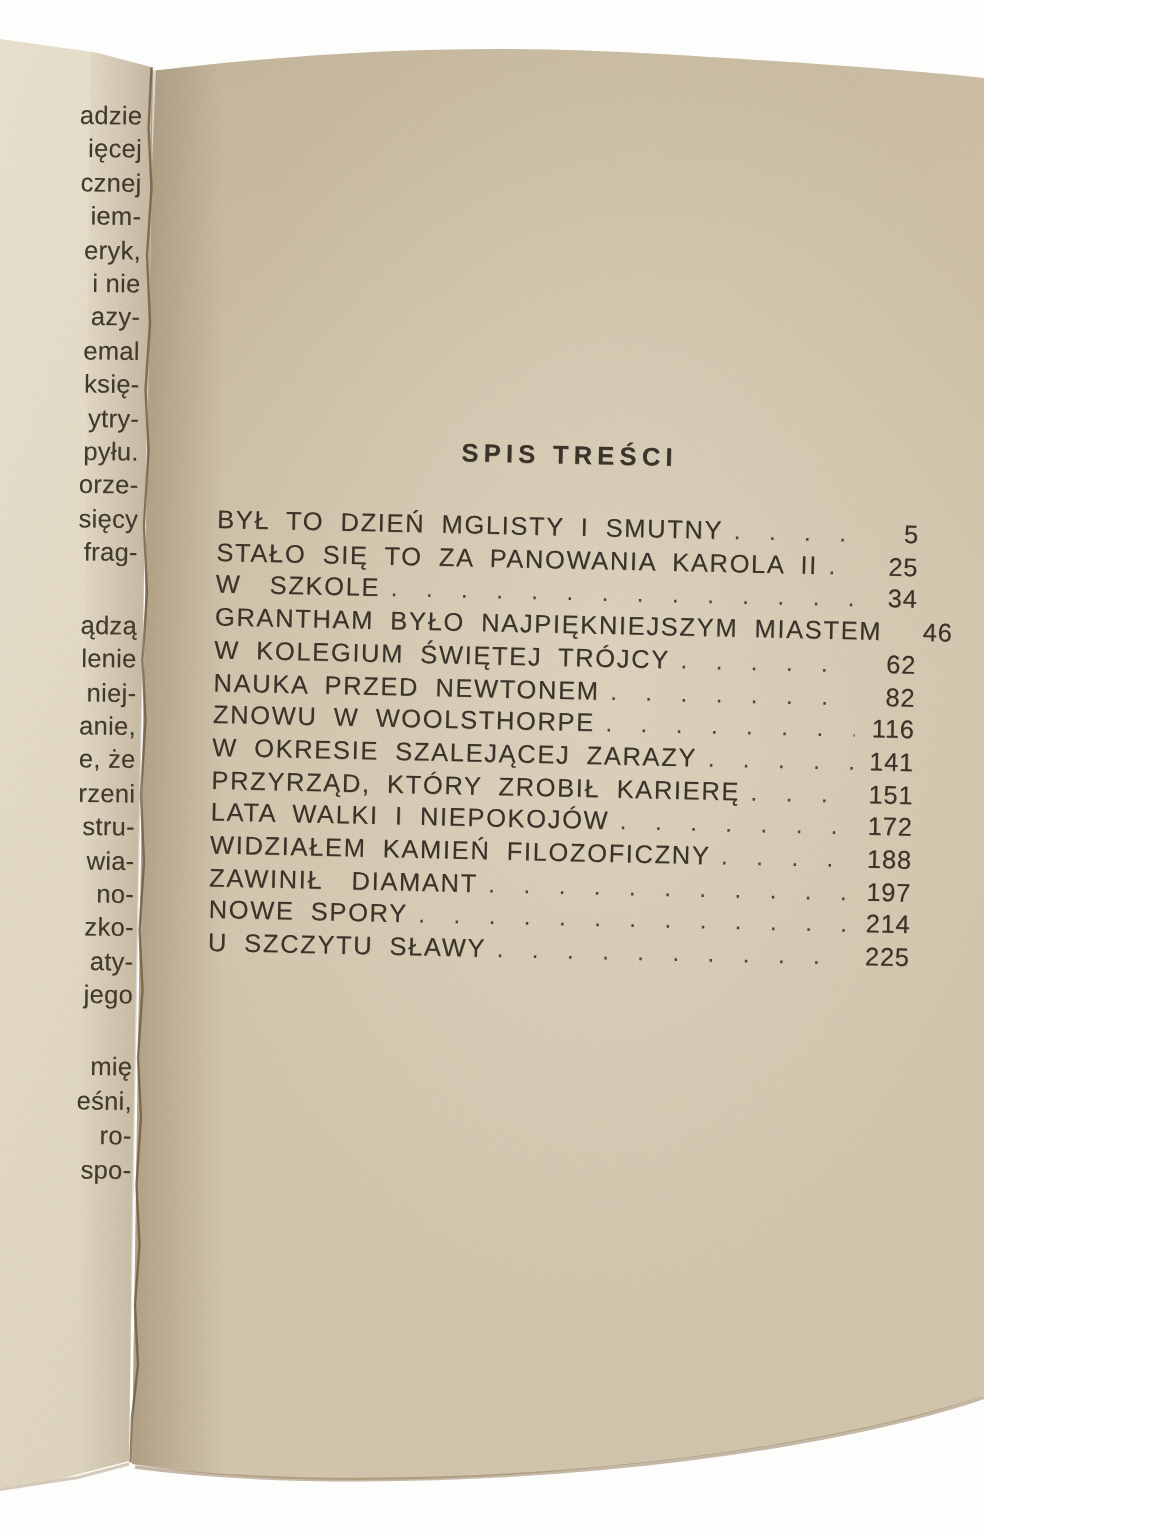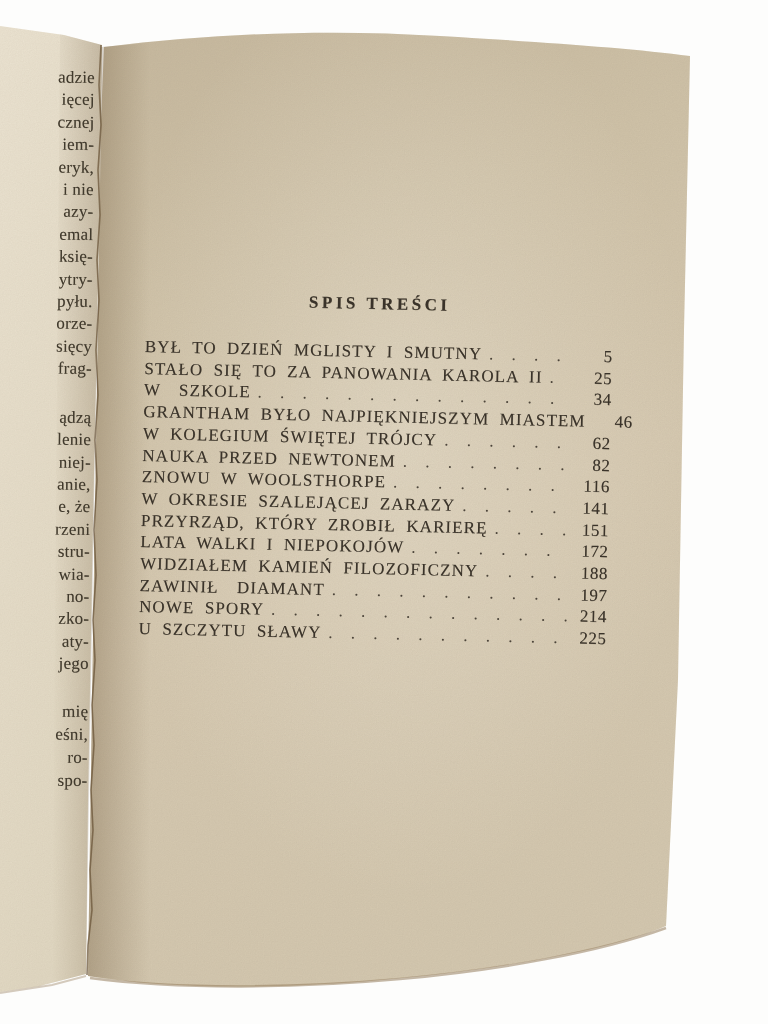--- a/index.html
+++ b/index.html
@@ -1,19 +1,19 @@
 <!DOCTYPE html>
 <html><head>
 <meta charset="utf-8">
 <style>
   html,body{margin:0;padding:0;background:#ffffff;}
   .photo{
-    position:relative;width:768px;height:1024px;overflow:hidden;
+    position:relative;width:656px;height:1024px;overflow:hidden;
     background:var(--bg,#fdfdfc);
-    font-family:Liberation Serif, serif;
+    font-family:Liberation Sans, sans-serif;
   }
   svg.book{position:absolute;left:0;top:0;width:768px;height:1024px;}
 
   
   .left-col{
     position:absolute;left:0;top:66px;width:104px;box-sizing:border-box;
     padding-right:9px;text-align:right;
     transform:rotate(.6deg);transform-origin:0 0;
     color:var(--ink-left,#413a2d);font-size:17px;
   }

